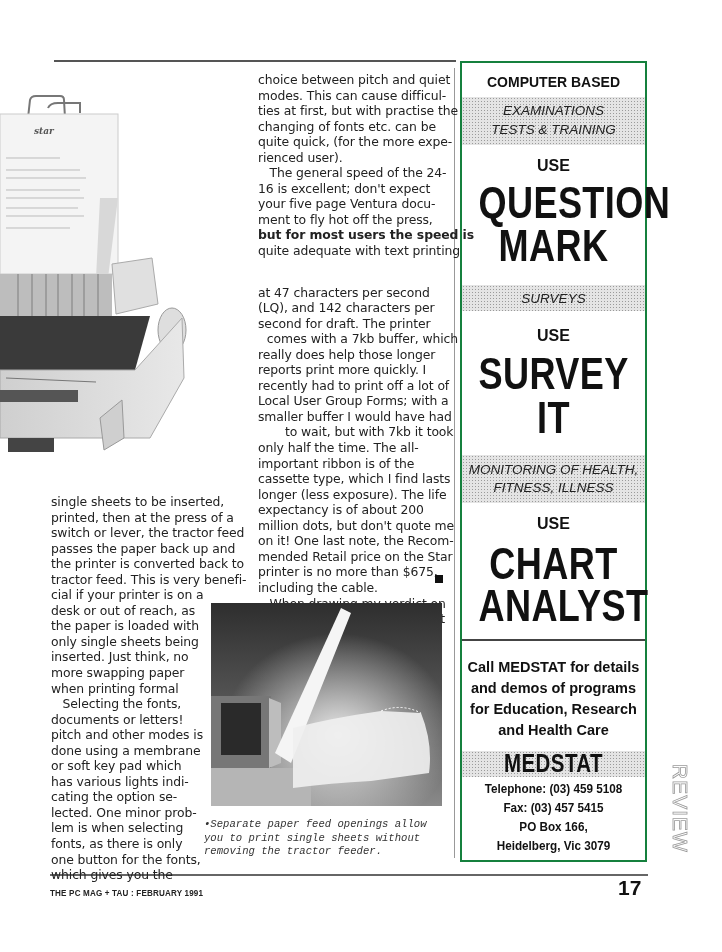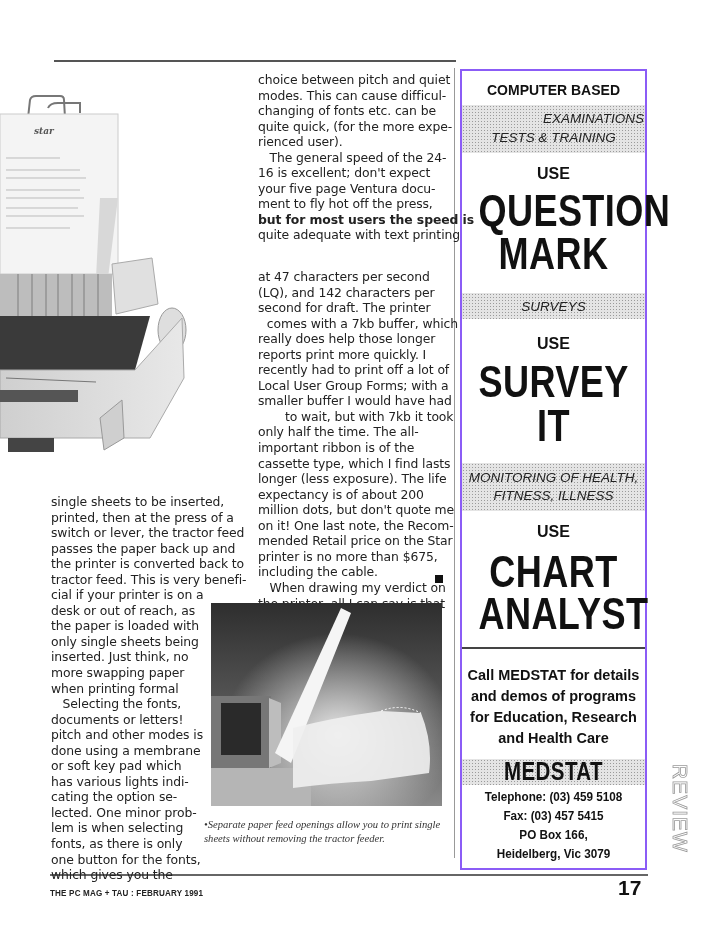--- a/index.html
+++ b/index.html
@@ -9,25 +9,25 @@
   .col { position:absolute; font-size:12.4px; line-height:15.55px; color:#222;
          letter-spacing:-0.1px; }
   .endmark { display:inline-block; width:8px; height:8px; background:#111; float:right; margin-top:4px; margin-right:2px; }
   .vdiv { position:absolute; left:454px; top:68px; width:1px; height:790px; background:#999; }
 
   
   #printer-photo { position:absolute; left:0; top:78px; width:190px; height:400px; }
 
   
   #paper-photo { position:absolute; left:211px; top:603px; width:231px; height:203px; overflow:hidden; }
-  .caption { position:absolute; left:204px; top:818px; width:245px; font-family:Liberation Serif, serif;
+  .caption { position:absolute; left:204px; top:818px; width:245px; font-family:Liberation Mono, monospace;
              font-style:italic; font-size:10.6px; line-height:13.5px; color:#333; }
 
   
-  #ad { position:absolute; left:460px; top:69px; width:183px; height:797px; border:2px solid #8b5cf6;
+  #ad { position:absolute; left:460px; top:61px; width:183px; height:797px; border:2px solid #15803d;
         box-sizing:content-box; font-family:"Liberation Sans", sans-serif; text-align:center; color:#111; }
   .ad-line { position:absolute; left:0; width:100%; text-align:center; }
   .dots { background-color:#e4e4e4;
           background-image: radial-gradient(#9a9a9a 0.6px, transparent 0.8px);
           background-size:3px 3px; }
   .band { position:absolute; left:0; width:100%; }
   .big { font-family:"Liberation Sans", sans-serif; font-weight:bold; transform:scaleX(0.82); transform-origin:center; letter-spacing:0.5px; }
   .ital { font-style:italic; font-size:13.5px; color:#222; }
   .use { font-size:16px; font-weight:bold; }
   .hdr { font-size:14px; font-weight:bold; }
@@ -95,20 +95,21 @@
     <line x1="6" y1="300" x2="96" y2="304"></line>
   </g>
   <rect x="0" y="312" width="78" height="12" fill="#555"></rect>
   <polygon points="100,340 122,322 124,360 104,372" fill="#cfcfcf" stroke="#999"></polygon>
   <rect x="8" y="360" width="46" height="14" fill="#444"></rect>
 </svg>
 
 <div class="col" style="left:258px; top:72px; width:200px;" id="col-right">
     <div style="white-space: pre;">choice between pitch and quiet</div>
     <div style="white-space: pre;">modes. This can cause difficul-</div>
+    <div style="white-space: pre;">ties at first, but with practise the</div>
     <div style="white-space: pre;">changing of fonts etc. can be</div>
     <div style="white-space: pre;">quite quick, (for the more expe-</div>
     <div style="white-space: pre;">rienced user).</div>
     <div style="white-space: pre;">   The general speed of the 24-</div>
     <div style="white-space: pre;">16 is excellent; don't expect</div>
     <div style="white-space: pre;">your five page Ventura docu-</div>
     <div style="white-space: pre;">ment to fly hot off the press,</div>
     <div style="white-space: pre; font-weight: bold;">but for most users the speed is</div>
     <div style="white-space: pre;">quite adequate with text printing</div>
     <div style="white-space: pre; margin-top: 26px;">at 47 characters per second</div>
@@ -189,21 +190,21 @@
 
   <path d="M82 125 Q120 115 170 108 L210 110 Q222 140 218 170 L160 178 Q120 180 82 185 Z" fill="#f0f0f0" opacity="0.9"></path>
   <path d="M170 108 Q190 100 210 110" fill="none" stroke="#fff" stroke-dasharray="2 2"></path>
 </svg>
 <div class="caption">•Separate paper feed openings allow you to print single sheets without removing the tractor feeder.</div>
 
 <div id="ad">
   <div class="ad-line hdr" style="top:11px;">COMPUTER BASED</div>
 
   <div class="band dots" style="top:34px; height:48px;"></div>
-  <div class="ad-line ital" style="top:40px;padding-left:40px;">EXAMINATIONS</div>
+  <div class="ad-line ital" style="top:40px;">EXAMINATIONS</div>
   <div class="ad-line ital" style="top:59px;">TESTS &amp; TRAINING</div>
 
   <div class="ad-line use" style="top:94px;">USE</div>
   <div class="ad-line big" style="top:117px; font-size:44px; line-height:46px;">QUESTION</div>
   <div class="ad-line big" style="top:160px; font-size:44px; line-height:46px;">MARK</div>
 
   <div class="band dots" style="top:222px; height:26px;"></div>
   <div class="ad-line ital" style="top:228px;">SURVEYS</div>
 
   <div class="ad-line use" style="top:264px;">USE</div>

